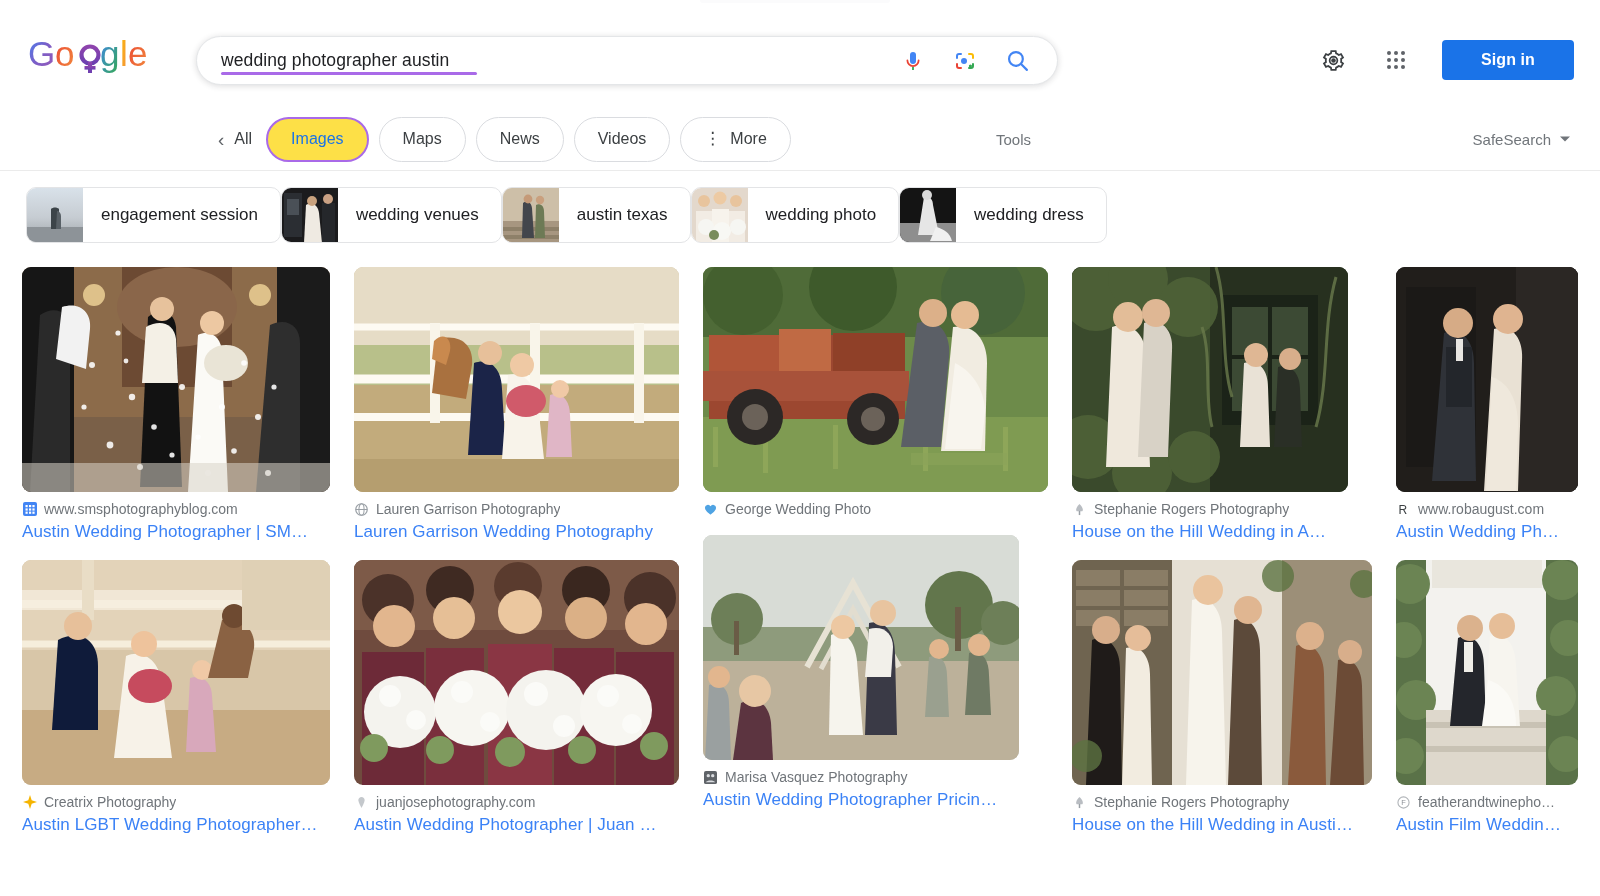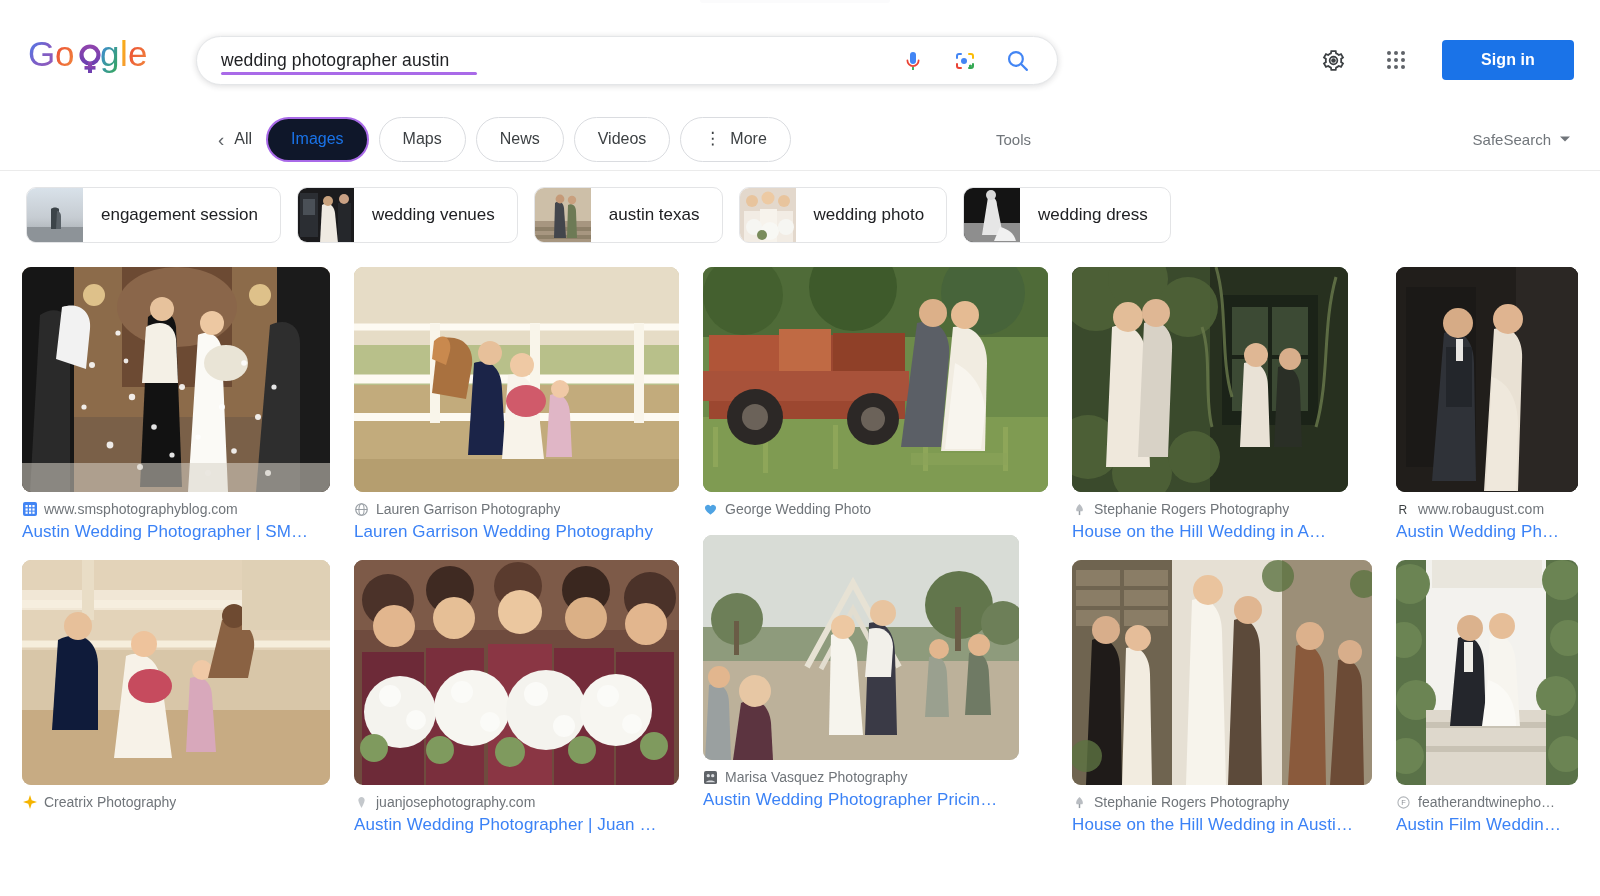--- a/index.html
+++ b/index.html
@@ -104,40 +104,40 @@
   .all-lbl { font-size: 16px; color:#3c4043; }
   .tabs { display: flex; align-items: center; gap: 10px; }
   .tab {
     height: 45px; padding: 0 23px;
     border: 1px solid #dadce0; border-radius: 23px;
     display: flex; align-items: center; justify-content:center;
     font-size: 16px; color: #3c4043; cursor: pointer;
     background: #fff; white-space: nowrap;
   }
   .tab.active {
-    background: #0f172a; border: 2px solid #a96ae8; color: #1a73e8;
+    background: #fde047; border: 2px solid #a96ae8; color: #1a73e8;
   }
   .tab .dots3 { margin-right: 9px; color:#3c4043; font-size:17px; line-height:0.7; }
   .tools {
     position: absolute; left: 996px; top: 50%; transform: translateY(-50%);
     font-size: 15px; color: #70757a; cursor: pointer;
   }
   .safesearch {
     position: absolute; right: 30px; top: 50%; transform: translateY(-50%);
     display: flex; align-items: center; gap: 9px;
     font-size: 15px; color: #70757a; cursor: pointer; margin-left: 32px;
   }
   .caret-dn { width:0;height:0;border-left:5px solid transparent;border-right:5px solid transparent;border-top:5px solid #70757a; }
 
   
   .divider { height:1px; background:#ebebeb; width:100%; }
 
   
   .chips {
-    display: flex; align-items: center; gap: 16px;
+    display: flex; align-items: center; 
     padding: 22px 0 12px 26px;
     height: 78px;
   }
   .chip {
     height: 56px;
     border: 1px solid #e3e4e6;
     border-radius: 10px;
     display: flex; align-items: center;
     background: #fff; cursor: pointer;
     overflow: hidden;
@@ -481,20 +481,21 @@
         </svg>
       </div>
       <div class="meta">
         <span class="fav">
           <svg width="14" height="14" viewBox="0 0 14 14">
               <path d="M7 0l1.7 5.3L14 7l-5.3 1.7L7 14l-1.7-5.3L0 7l5.3-1.7z" fill="#f5b400"></path>
             </svg>
         </span>
         <span class="src">Creatrix Photography</span>
       </div>
+      <div class="title" style="width:308px;">Austin LGBT Wedding Photographer…</div>
     </div>
   </div>
 
   <div class="col">
     <div class="card">
       <div class="img" style="width:325px;height:225px;">
         <svg width="325" height="225" viewBox="0 0 325 225" preserveAspectRatio="none">
           <rect width="325" height="225" fill="#d7c8a6"></rect>
           <rect y="0" width="325" height="80" fill="#e6dcc6"></rect>
           <rect y="78" width="325" height="40" fill="#b8c08a"></rect>

